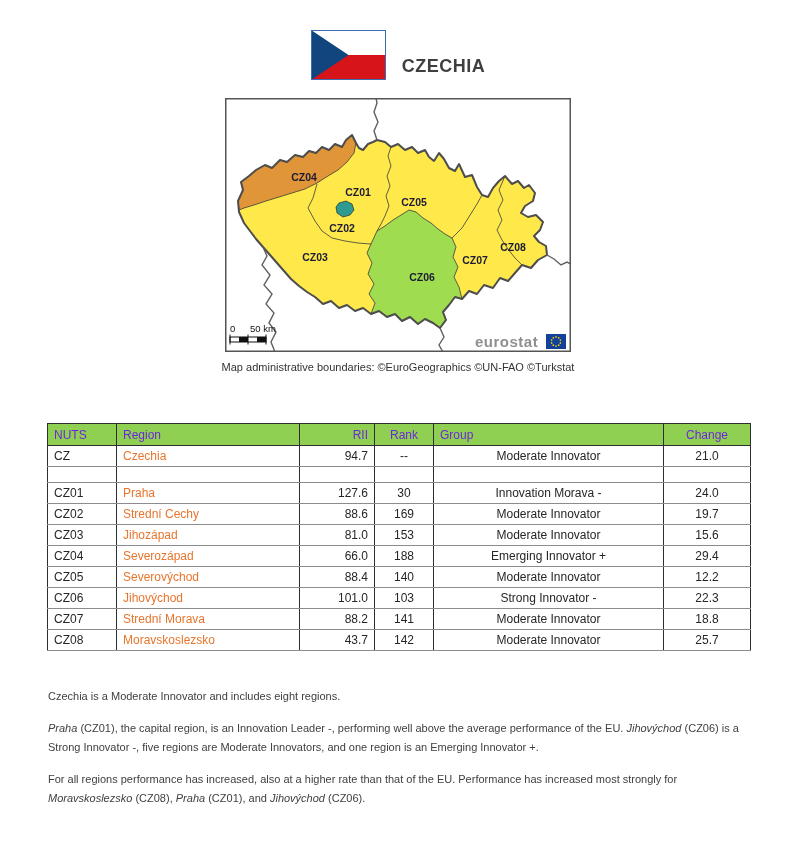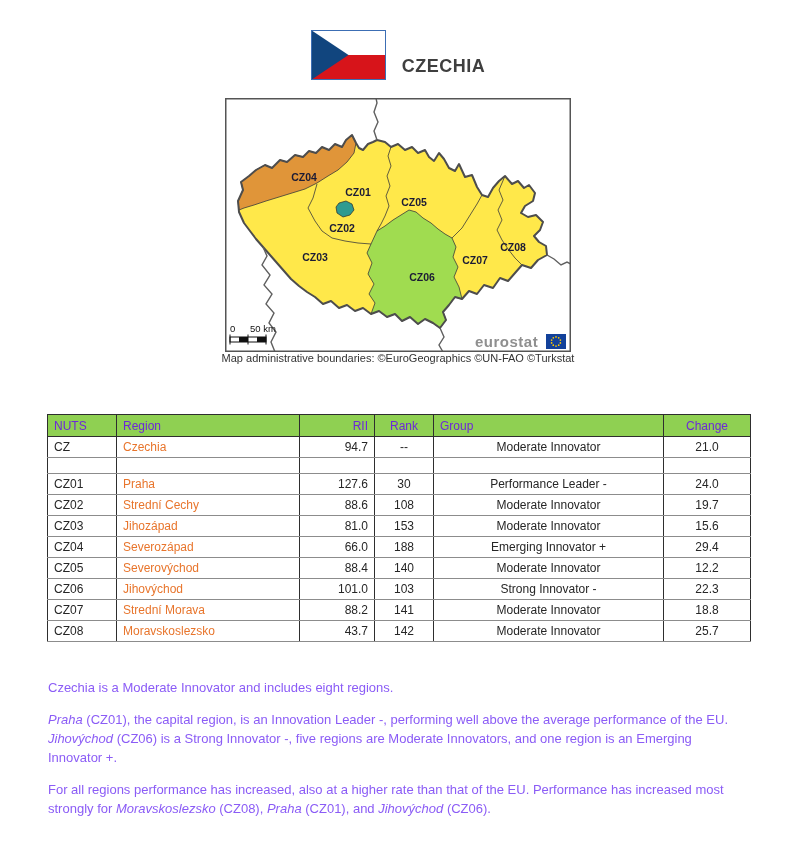--- a/index.html
+++ b/index.html
@@ -2,35 +2,35 @@
 <html><head>
 <meta charset="utf-8">
 <style>
   html,body{margin:0;padding:0;background:#ffffff;}
   body{width:796px;height:846px;font-family:"Liberation Sans",sans-serif;color:#3b3b3b;overflow:hidden;}
   .header-block{margin-top:30px;display:flex;justify-content:center;align-items:flex-end;gap:16px;}
   .flag{display:block;}
   .page-title{font-size:18px;font-weight:bold;color:#3f3f3f;letter-spacing:0.5px;padding-bottom:3px;}
   .map-frame{width:346px;height:254px;margin:18px auto 0 auto;}
   svg text{font-family:"Liberation Sans",sans-serif;}
-  .map-caption{text-align:center;font-size:11px;color:#333333;}
+  .map-caption{text-align:center;margin-top:9px;font-size:11px;color:#333333;}
   table.regions{border-collapse:collapse;margin:50px 0 0 47px;width:697px;font-size:12px;color:#262626;table-layout:fixed;}
   table.regions th{background:#8FD052;color:#6d28d9;font-weight:normal;font-size:12px;padding:2px 6px;height:17px;border:1px solid #2e2e2e;}
   table.regions td{padding:1px 6px;height:18px;border-left:1px solid #2e2e2e;border-right:1px solid #2e2e2e;border-top:1px solid #8c8c8c;border-bottom:1px solid #8c8c8c;background:#ffffff;}
   table.regions{border:1px solid #1a1a1a;}
   tr.spacer td{height:13px;}
   .c0,.h0{text-align:left;width:56px;}
   .c1,.h1{text-align:left;width:170px;}
   .c2,.h2{text-align:right;width:62px;}
   .c3,.h3{text-align:center;width:46px;}
   .c4{text-align:center;width:217px;}
   .h4{text-align:left;width:217px;}
   .c5,.h5{text-align:center;width:74px;}
   td.c1{color:#E8752C;}
-  .paragraphs{margin:36px 48px 0 48px;font-size:13px;line-height:19px;color:#8b5cf6;}
+  .paragraphs{margin:36px 48px 0 48px;font-size:11px;line-height:19px;color:#404040;}
   .paragraphs p{margin:0 0 13px 0;}
   .map-label{font-size:10.5px;font-weight:bold;fill:#1b1b35;text-anchor:middle;}
 </style>
 </head>
 <body>
 
 <div class="page">
 
   <div class="header-block">
     <svg class="flag" width="75" height="50" viewBox="0 0 75 50">
@@ -142,28 +142,28 @@
           <td class="c2"></td>
           <td class="c3"></td>
           <td class="c4"></td>
           <td class="c5"></td>
         </tr>
         <tr>
           <td class="c0">CZ01</td>
           <td class="c1">Praha</td>
           <td class="c2">127.6</td>
           <td class="c3">30</td>
-          <td class="c4">Performance Leader -</td>
+          <td class="c4">Innovation Morava -</td>
           <td class="c5">24.0</td>
         </tr>
         <tr>
           <td class="c0">CZ02</td>
           <td class="c1">Strední Cechy</td>
           <td class="c2">88.6</td>
-          <td class="c3">108</td>
+          <td class="c3">169</td>
           <td class="c4">Moderate Innovator</td>
           <td class="c5">19.7</td>
         </tr>
         <tr>
           <td class="c0">CZ03</td>
           <td class="c1">Jihozápad</td>
           <td class="c2">81.0</td>
           <td class="c3">153</td>
           <td class="c4">Moderate Innovator</td>
           <td class="c5">15.6</td>

